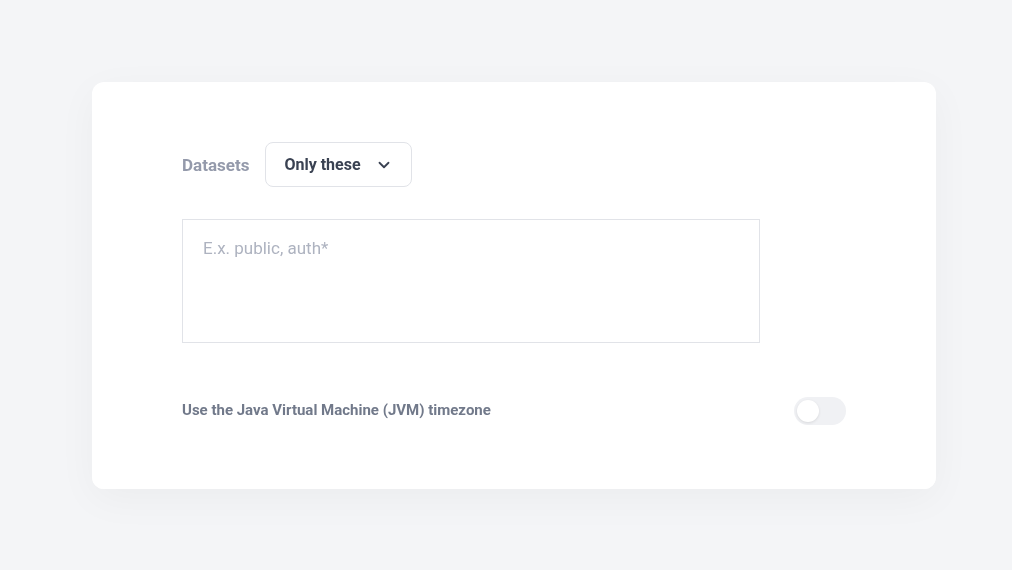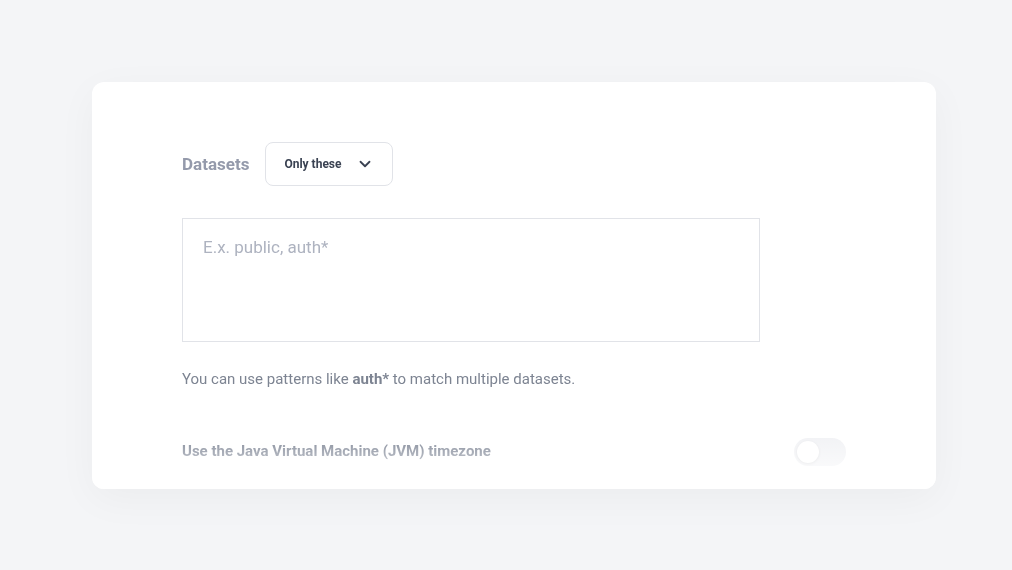--- a/index.html
+++ b/index.html
@@ -39,21 +39,21 @@
       align-items: center;
       gap: 14px;
       border: 1px solid #e1e3e8;
       border-radius: 8px;
       padding: 12px 18px;
       cursor: pointer;
     }
     .dropdown-label {
       color: #3a4252;
       font-weight: 700;
-      font-size: 12px;
+      font-size: 16px;
     }
     .chevron {
       display: inline-flex;
     }
     .chevron svg { width: 18px; height: 18px; }
     .chevron path { stroke: #3a4252; stroke-width: 2.4; fill: none; stroke-linecap: round; stroke-linejoin: round; }
     .desc {
       color: #3f4657;
       font-size: 17px;
       margin-bottom: 24px;
@@ -129,23 +129,20 @@
         <svg viewBox="0 0 24 24">
             <path d="M6 9l6 6 6-6"></path>
           </svg>
       </span>
     </div>
   </div>
 
 
   <textarea class="textarea" placeholder="E.x. public, auth*" style=""></textarea>
 
-  <p class="hint">
-    <span>You can use patterns like </span><span class="hint-bold">auth*</span><span> to match multiple datasets.</span>
-  </p>
 
   <div class="jvm-section">
     <div class="toggle">
       <div class="toggle-knob"></div>
     </div>
     <div class="jvm-title">Use the Java Virtual Machine (JVM) timezone</div>
 
   </div>
 
   <div class="fade"></div>

